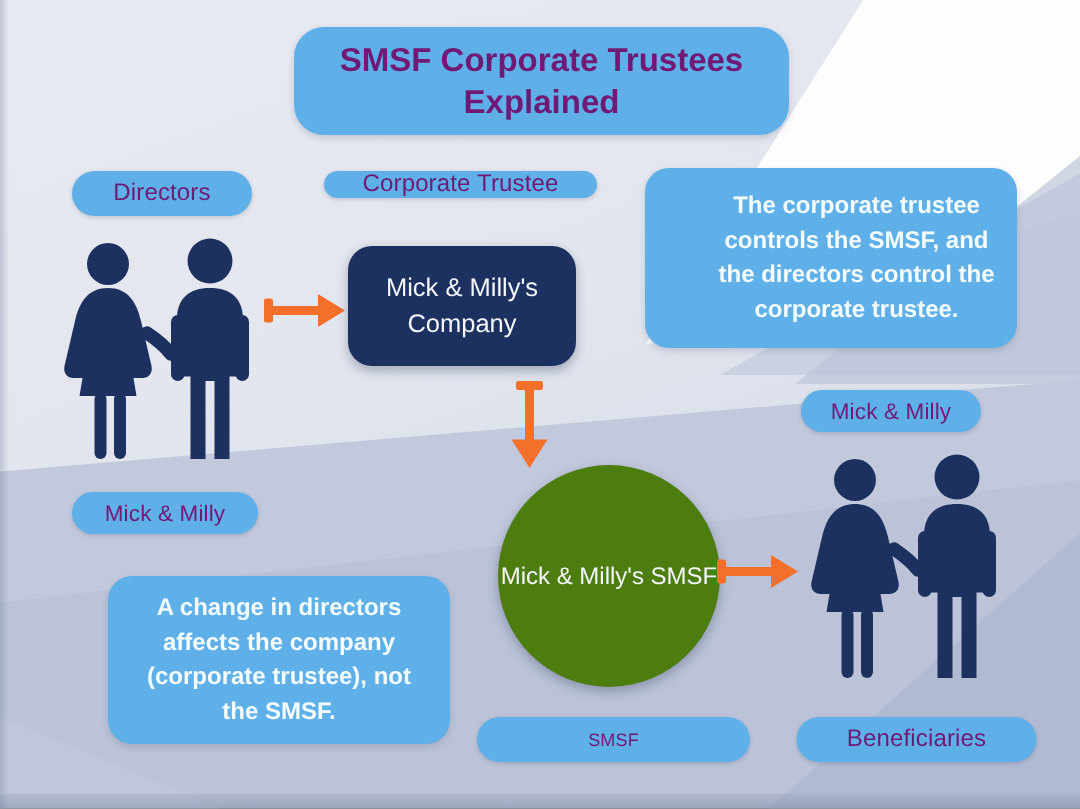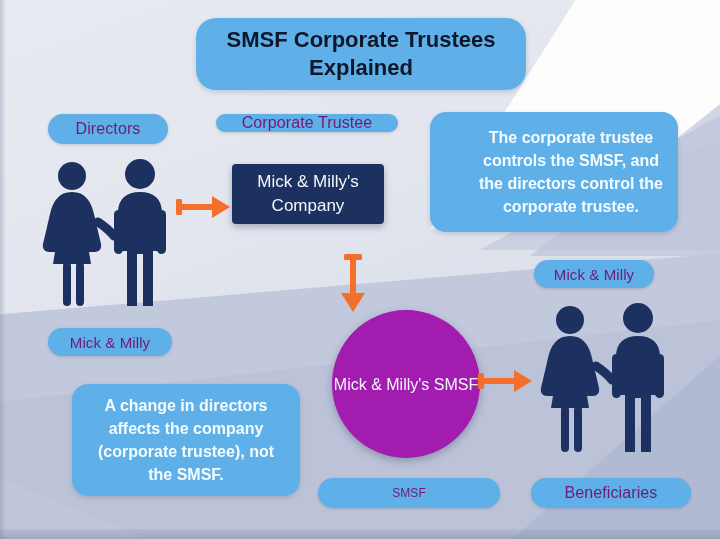--- a/index.html
+++ b/index.html
@@ -102,21 +102,21 @@
 
   .title-card {
     position: absolute;
     left: 196px; top: 18px;
     width: 330px; height: 72px;
     display: flex;
     align-items: center;
     justify-content: center;
     background: #5fb0e8;
     border-radius: 20px;
-    color: #0f172a;
+    color: #701a75;
     font-size: 22px;
     line-height: 28px;
     font-weight: 600;
     text-align: center;
     padding: 0 10px;
     box-sizing: border-box;
     box-shadow: 0 2px 5px rgba(40,60,100,.2);
   }
 
   .note-card {
@@ -142,37 +142,37 @@
   #pill-corporate-trustee{ left: 216px; top: 114px; width: 182px; height: 18px; font-size: 16px; }
   #pill-mick-milly-left  { left: 48px;  top: 328px; width: 124px; height: 28px; font-size: 15px; }
   #pill-mick-milly-right { left: 534px; top: 260px; width: 120px; height: 28px; font-size: 15px; }
   #pill-smsf             { left: 318px; top: 478px; width: 182px; height: 30px; font-size: 12px; }
   #pill-beneficiaries    { left: 531px; top: 478px; width: 160px; height: 30px; font-size: 16px; }
 
   
   .navy-box {
     position: absolute;
     left: 232px; top: 164px;
-    width: 152px; height: 60px;
+    width: 152px; height: 80px;
     background: #1d3160;
-    border-radius: 4px;
+    border-radius: 16px;
     display: flex;
     align-items: center;
     justify-content: center;
     color: #f3f6fb;
     font-size: 17px;
     line-height: 24px;
     text-align: center;
     box-shadow: 0 3px 7px rgba(20,35,70,.3);
   }
   .navy-circle {
     position: absolute;
     left: 332px; top: 310px;
     width: 148px; height: 148px;
-    background: #a21caf;
+    background: #4d7c0f;
     border-radius: 50%;
     display: flex;
     align-items: center;
     justify-content: center;
     color: #f3f6fb;
     font-size: 16px;
     line-height: 23px;
     text-align: center;
     box-shadow: 0 3px 8px rgba(20,35,70,.3);
   }

